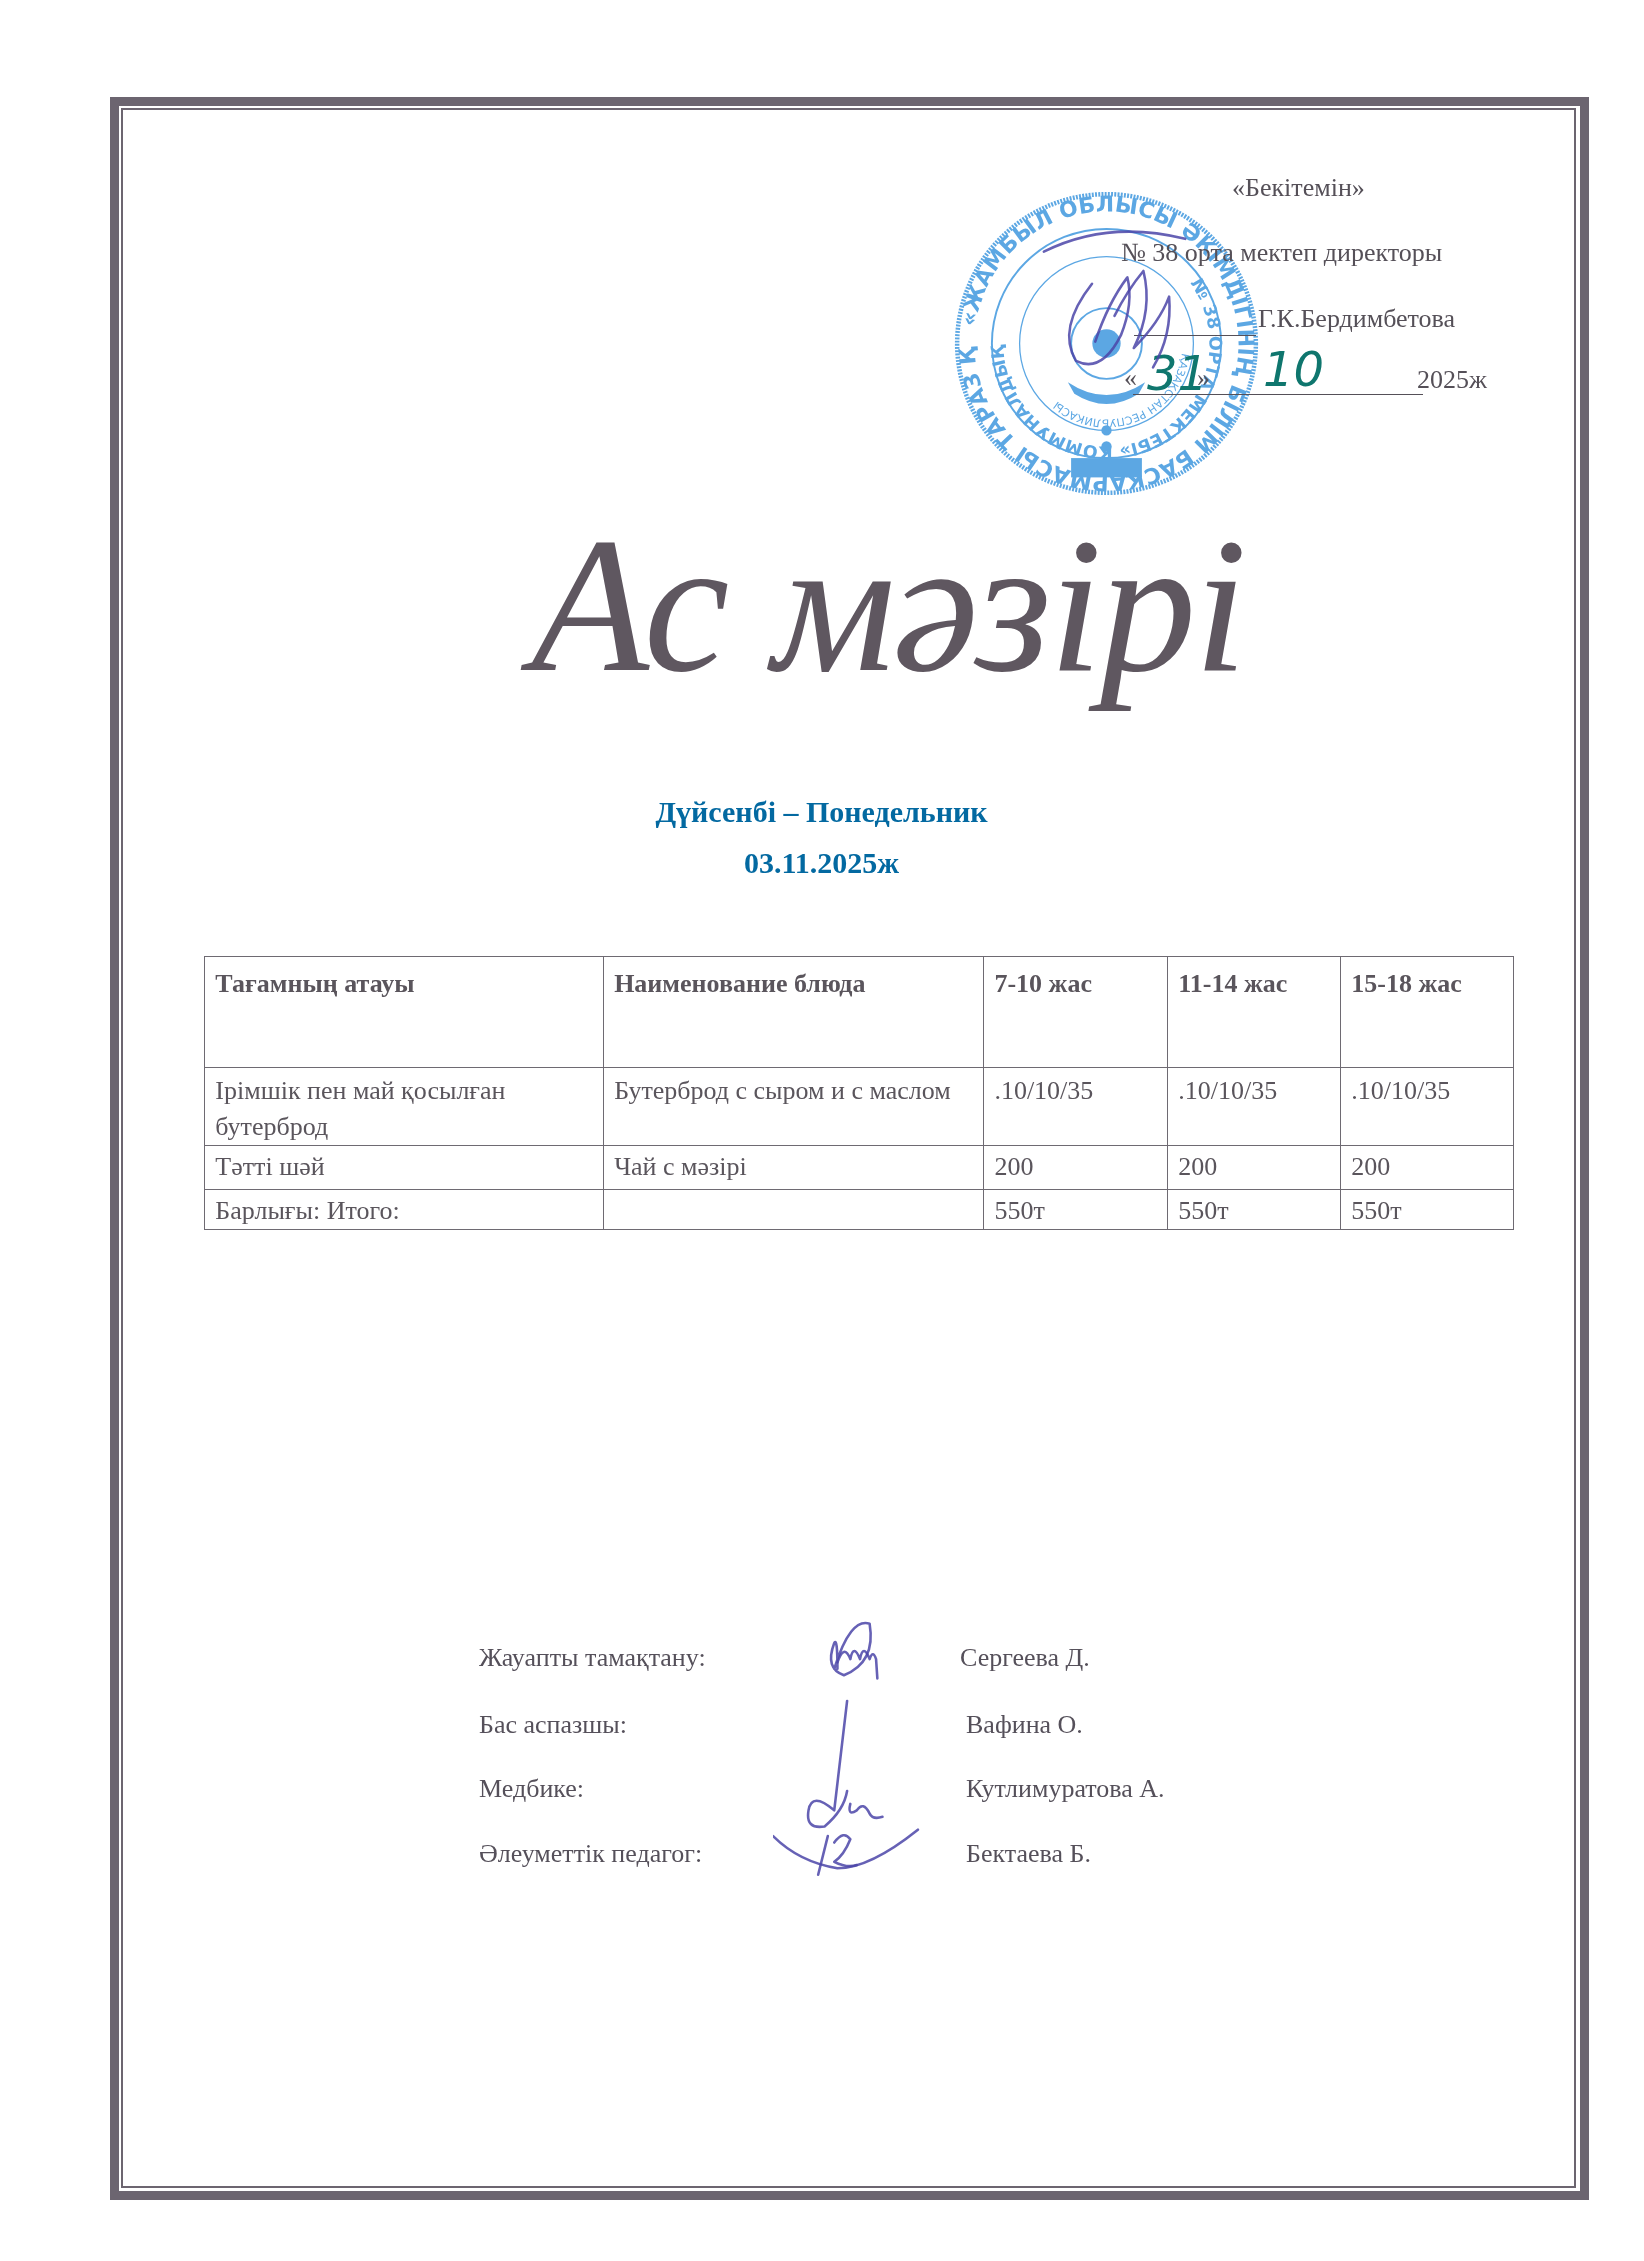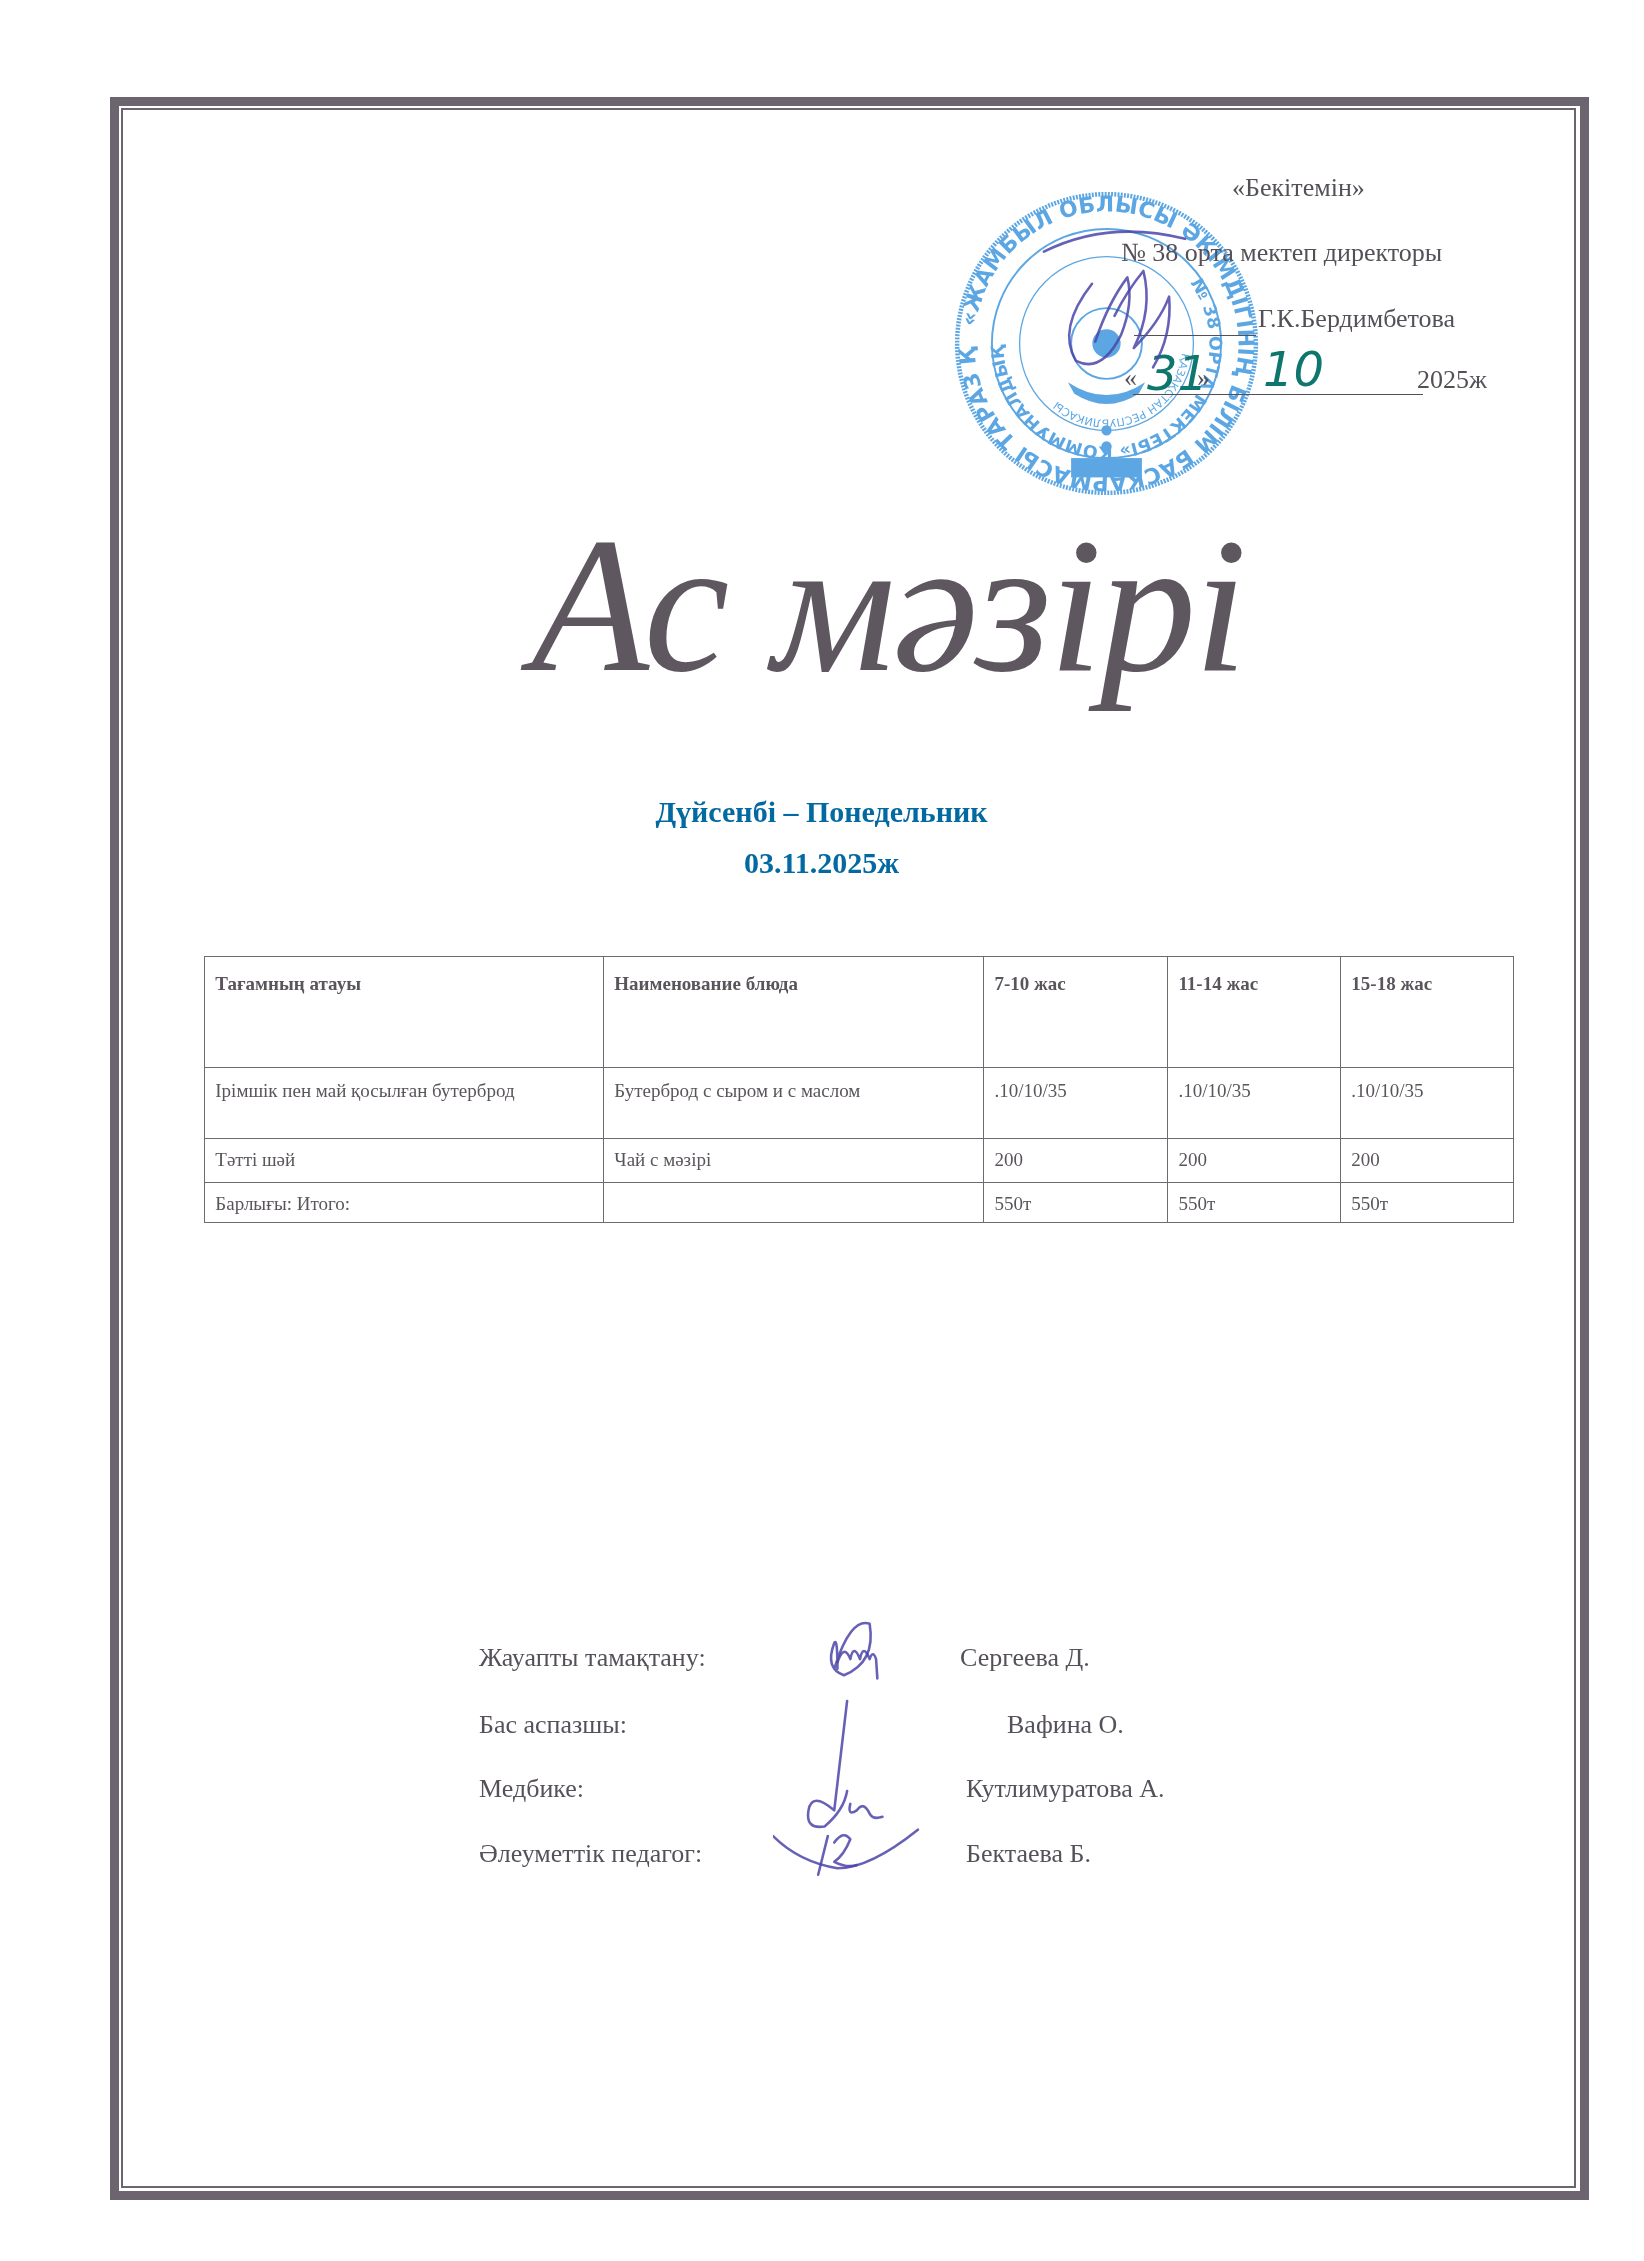--- a/index.html
+++ b/index.html
@@ -18,21 +18,21 @@
   .uline { border-bottom:1.9px solid #555058; }
   .hand { font-family:"DejaVu Sans", sans-serif; font-style:italic; color:#0f766e; font-size:48px; }
   
   .title { left:508px; top:509px; width:760px; text-align:center;
            font-size:193px; font-style:italic; line-height:1; color:#5f5760;
            letter-spacing:-2.6px; }
   .subtitle { left:451px; width:741px; text-align:center; font-weight:bold;
               font-size:30px; line-height:1; color:#0369a1; }
   
   table.menu { position:absolute; left:204px; top:956px; width:1310px;
-               border-collapse:collapse; font-size:19px; color:#5a555c; }
+               border-collapse:collapse; font-size:26px; color:#5a555c; }
   table.menu td, table.menu th { border:1.9px solid #6e6a72; vertical-align:top;
                text-align:left; padding:5.2px 9px 0 10.3px; line-height:36px; }
   table.menu th { font-weight:bold; padding-top:9px; }
   .c1 { width:380px; } .c2 { width:361px; } .c3 { width:164px; } .c4 { width:153px; } .c5 { width:153px; }
   tr.h { height:111px; } tr.r1 { height:78px; } tr.r2 { height:77px; }
   tr.r3 { height:71px; } tr.r4 { height:44px; } tr.r5 { height:40px; }
   tr.r4 td, tr.r5 td { line-height:35px; padding-top:2.6px; }
   .bold { font-weight:normal; }
   
   .sig-label, .sig-name { font-size:26px; line-height:1; white-space:nowrap; color:#55505a; }
@@ -124,21 +124,21 @@
     <td>550т</td>
     <td>550т</td>
     <td>550т</td>
   </tr>
 </tbody>
   </table>
 
 <div class="abs sig-label" style="left:479px; top:1645px;">Жауапты тамақтану:</div>
 <div class="abs sig-name" style="left:960px; top:1645px;">Сергеева Д.</div>
 <div class="abs sig-label" style="left:479px; top:1712px;">Бас аспазшы:</div>
-<div class="abs sig-name" style="left:966px; top:1712px;margin-left:41px;">Вафина О.</div>
+<div class="abs sig-name" style="left:966px; top:1712px;">Вафина О.</div>
 <div class="abs sig-label" style="left:479px; top:1776px;">Медбике:</div>
 <div class="abs sig-name" style="left:966px; top:1776px;">Кутлимуратова А.</div>
 <div class="abs sig-label" style="left:479px; top:1841px;">Әлеуметтік педагог:</div>
 <div class="abs sig-name" style="left:966px; top:1841px;">Бектаева Б.</div>
 
 <svg class="abs" style="left:773px; top:1598px;" width="219" height="296" viewBox="0 0 340 460">
   <g>
     <path class="sig-ink" d="M95 110 Q120 30 150 40 Q160 100 110 120 Q80 110 95 70 Q100 60 100 110"></path>
     <path class="sig-ink" d="M100 100 Q110 70 120 95 Q125 70 135 95 Q140 70 150 95 Q155 80 160 95 L162 125"></path>
   </g>

